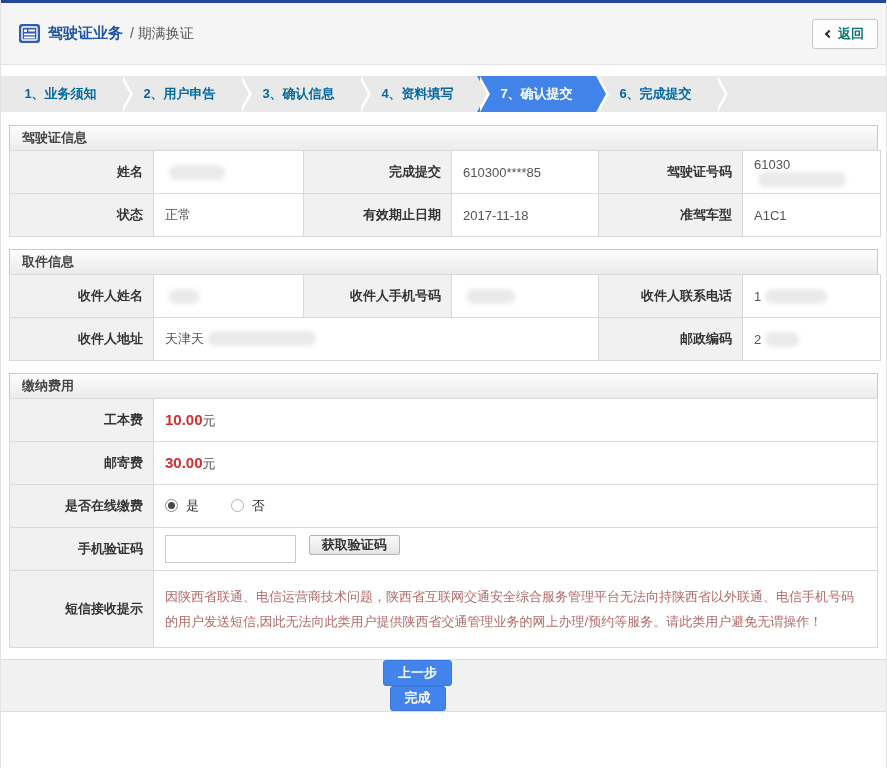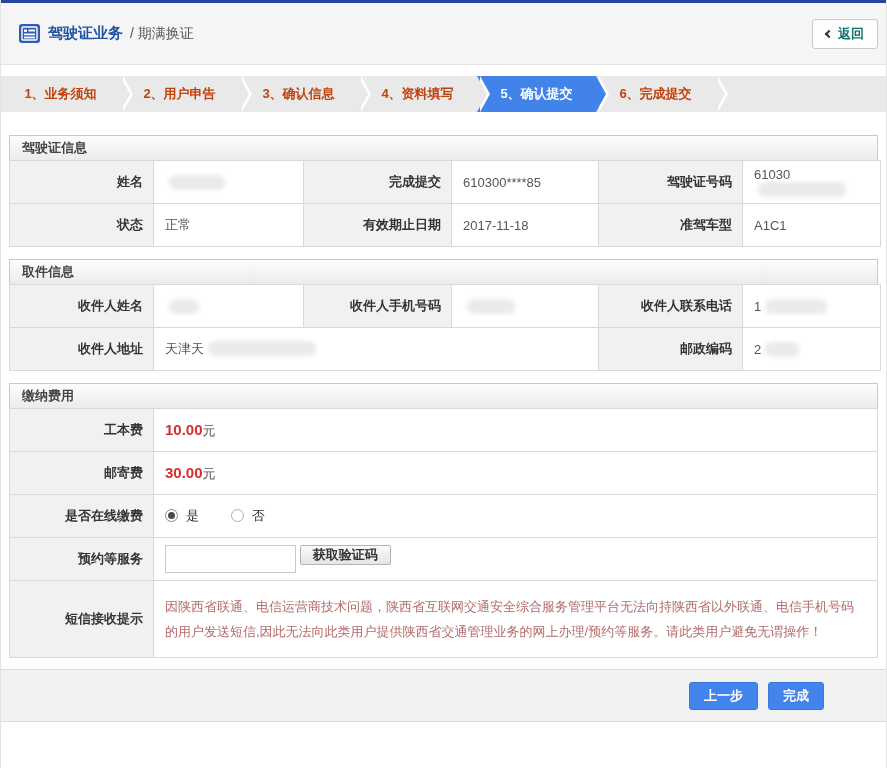--- a/index.html
+++ b/index.html
@@ -30,41 +30,41 @@
   }
   .chev {
     display:inline-block; width:6px; height:6px;
     border-left:2px solid #333; border-bottom:2px solid #333;
     transform:rotate(45deg); margin-right:6px;
   }
   
   .steps { display:flex; height:36px; background:#e9e9e9; margin-top:11px; }
   .step {
     position:relative; width:119px; height:36px; line-height:36px;
-    text-align:center; font-size:13px; font-weight:bold; color:#c2410c;
+    text-align:center; font-size:13px; font-weight:bold; color:#0369a1;
     background:#e9e9e9; cursor:pointer;
   }
   .step::before {
     content:""; position:absolute; left:100%; top:0; margin-left:3px;
     border-top:18px solid transparent; border-bottom:18px solid transparent;
     border-left:10px solid #fff; z-index:1;
   }
   .step::after {
     content:""; position:absolute; left:100%; top:0;
     border-top:18px solid transparent; border-bottom:18px solid transparent;
     border-left:10px solid #e9e9e9; z-index:2;
   }
   .step:nth-child(1){z-index:7}.step:nth-child(2){z-index:6}.step:nth-child(3){z-index:5}
   .step:nth-child(4){z-index:4}.step:nth-child(5){z-index:3}.step:nth-child(6){z-index:2}
   .step.active { background:#4183e8; color:#fff; }
   .step.active::after { border-left-color:#4183e8; }
   .steps .filler { flex:1; background:#e9e9e9; }
   
   .content { margin:0 8px; }
-  .section { margin-top:23px; }
+  .section { margin-top:13px; }
   .section + .section { margin-top:12px; }
   .sec-head {
     height:25px; line-height:24px; padding-left:12px;
     background:linear-gradient(#fdfdfd,#ebebeb);
     border:1px solid #c9c9c9; border-bottom:none;
     font-size:13px; font-weight:bold; color:#444;
   }
   table.info-table { width:100%; border-collapse:collapse; table-layout:fixed; background:#fff;padding-left:37px; }
   table.info-table td { border:1px solid #d9d9d9; height:43px; font-size:13px; }
   td.lbl { background:#f1f1f1; text-align:right; padding-right:10px; font-weight:bold; color:#333; }
@@ -81,31 +81,31 @@
     width:13px; height:13px; border-radius:50%; border:1px solid #b0b0b0;
     background:#fff; display:inline-block; margin-right:8px; position:relative;
   }
   .radio.checked { border-color:#888; }
   .radio.checked::after {
     content:""; position:absolute; left:2px; top:2px; width:7px; height:7px;
     background:#4a4a4a; border-radius:50%;
   }
   .code-input { width:131px; height:28px; border:1px solid #c9c9c9; padding:0 6px; font-size:13px; }
   .code-btn {
-    height:20px; padding:0 12px; vertical-align:top;
+    height:20px; padding:0 12px; margin-left:9px; vertical-align:top;
     background:linear-gradient(#fafafa,#e5e5e5); border:1px solid #b3b3b3; border-radius:2px;
     font-size:13px; font-weight:bold; color:#333; cursor:pointer;
     font-family:"Liberation Sans","DejaVu Sans",sans-serif;
   }
   td.notice-cell { padding:13px 14px 13px 11px; line-height:25px; color:#b36a6a; height:78px; }
   
   .footer-bar {
     margin-top:11px; height:53px; background:#f1f1f1;
     border-top:1px solid #dcdcdc; border-bottom:1px solid #dcdcdc;
-    display:flex; align-items:center; justify-content:flex-end; padding-right:62px;
+    display:flex; align-items:center; justify-content:flex-end; padding-right:62px;flex-direction:column;
   }
   .btn-blue {
     height:28px; padding:0 14px; margin-left:10px;
     background:#4284ec; border:1px solid #3a78dc; border-radius:3px;
     color:#fff; font-size:13px; font-weight:bold; cursor:pointer;
     font-family:"Liberation Sans","DejaVu Sans",sans-serif;
   }
 </style>
 </head>
 <body>
@@ -128,21 +128,21 @@
       <span class="chev"></span>
       <span>返回</span>
     </button>
   </div>
 
   <div class="steps">
     <div class="step">1、业务须知</div>
     <div class="step">2、用户申告</div>
     <div class="step">3、确认信息</div>
     <div class="step">4、资料填写</div>
-    <div class="step active">5、确认提交</div>
+    <div class="step active">7、确认提交</div>
     <div class="step">6、完成提交</div>
     <div class="filler"></div>
   </div>
 
   <div class="content">
 
     <div class="section">
       <div class="sec-head">驾驶证信息</div>
       <table class="info-table">
         <colgroup>
@@ -227,21 +227,21 @@
                   <span class="radio checked"></span>
                   <span>是</span>
                 </span>
             <span class="radio-opt">
                   <span class="radio"></span>
                   <span>否</span>
                 </span>
           </td>
         </tr>
         <tr>
-          <td class="lbl">预约等服务</td>
+          <td class="lbl">手机验证码</td>
           <td class="val">
             <input class="code-input" type="text" style="">
             <button class="code-btn">获取验证码</button>
           </td>
         </tr>
         <tr>
           <td class="lbl">短信接收提示</td>
           <td class="val notice-cell">因陕西省联通、电信运营商技术问题，陕西省互联网交通安全综合服务管理平台无法向持陕西省以外联通、电信手机号码的用户发送短信,因此无法向此类用户提供陕西省交通管理业务的网上办理/预约等服务。请此类用户避免无谓操作！</td>
         </tr>
       </tbody>

